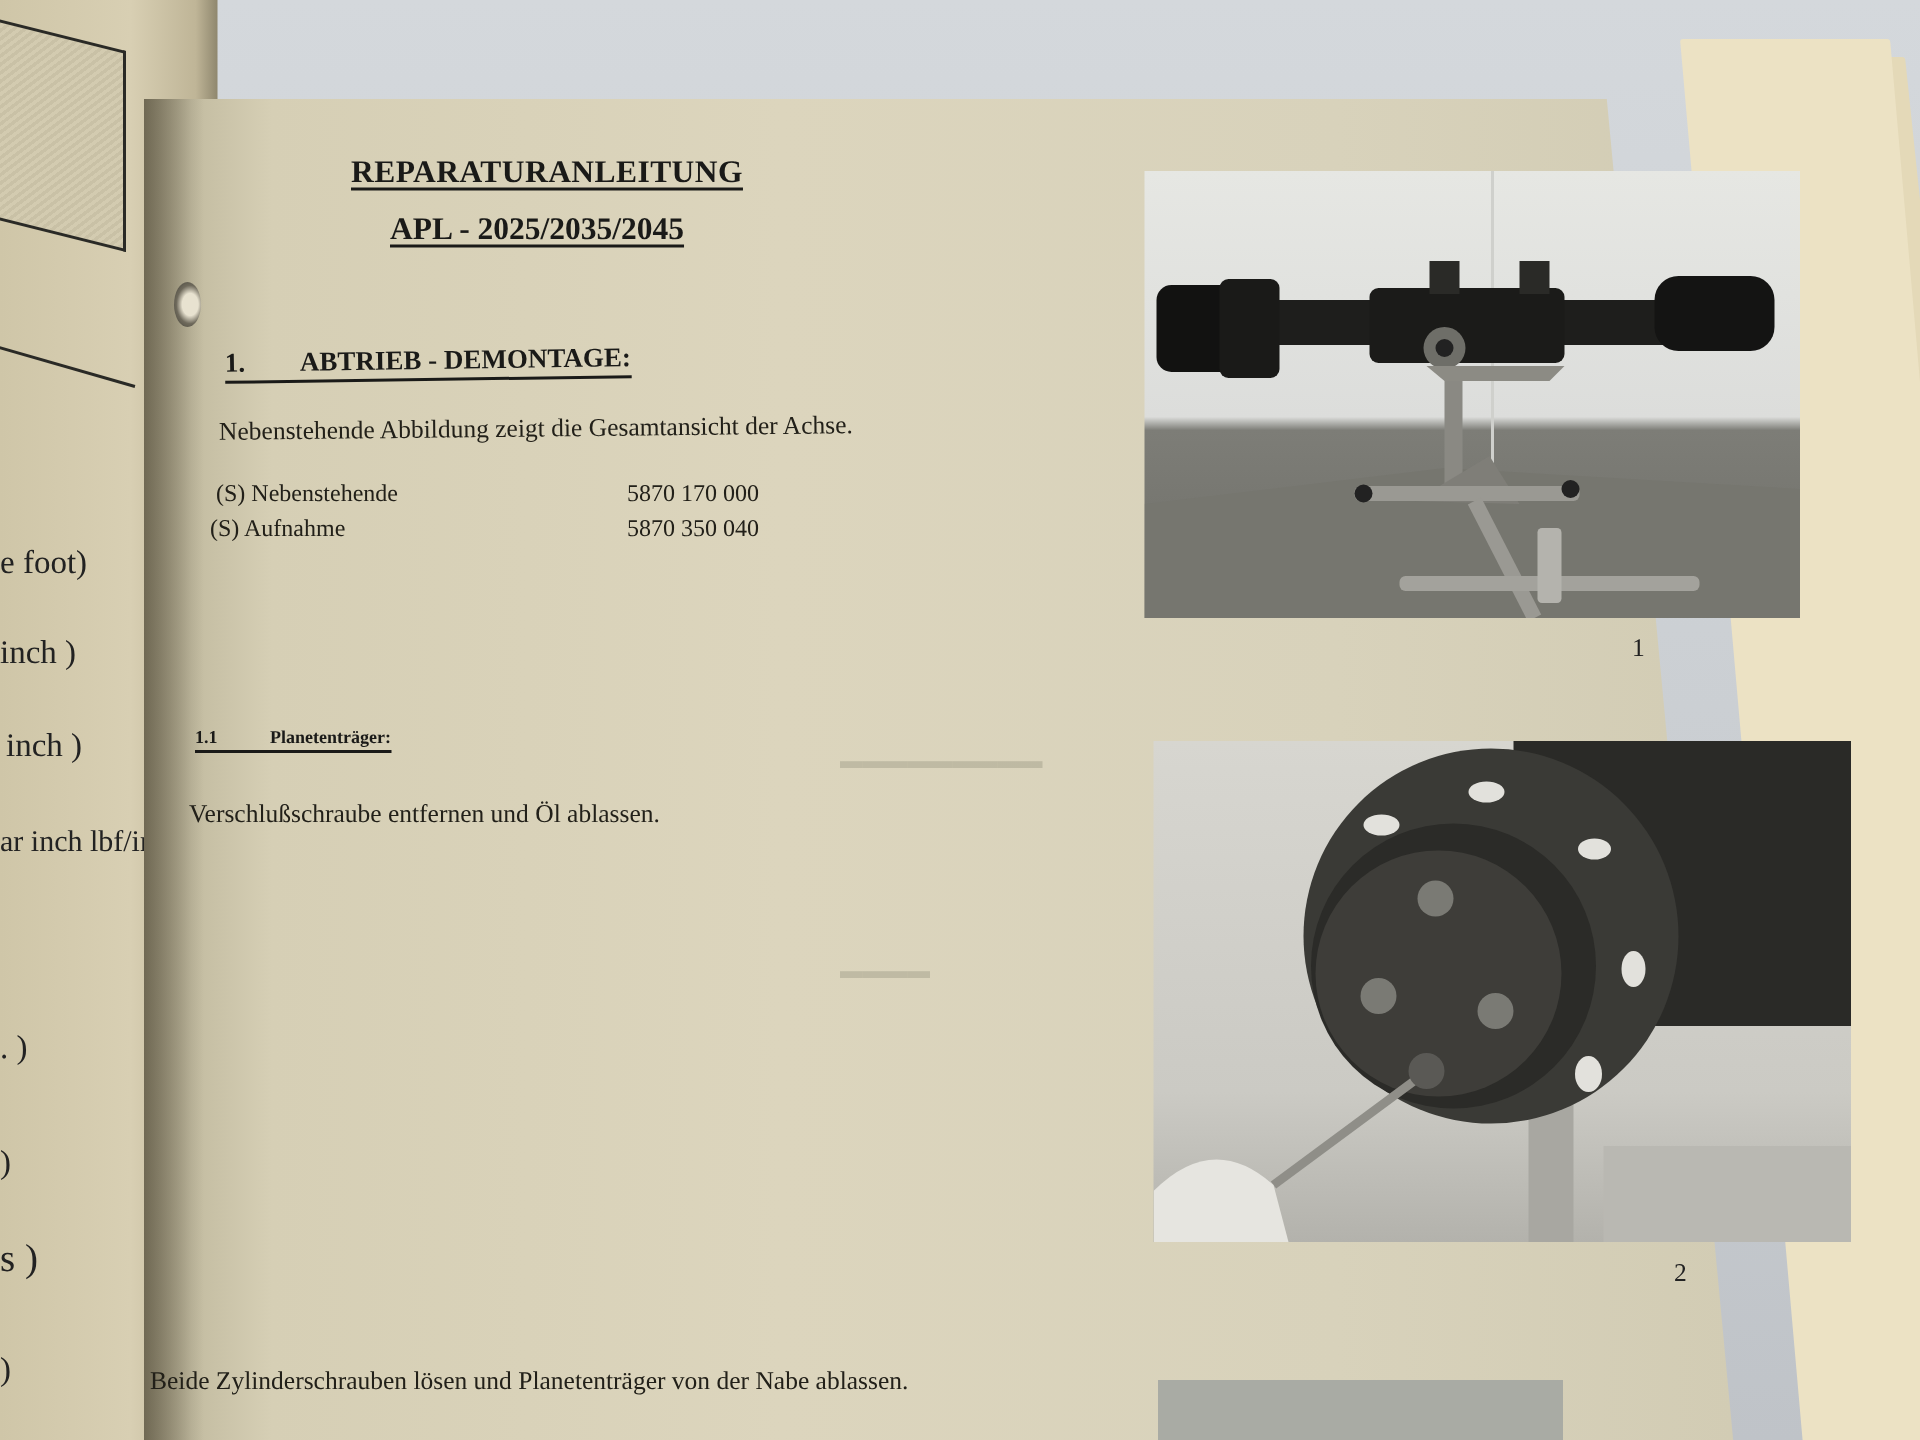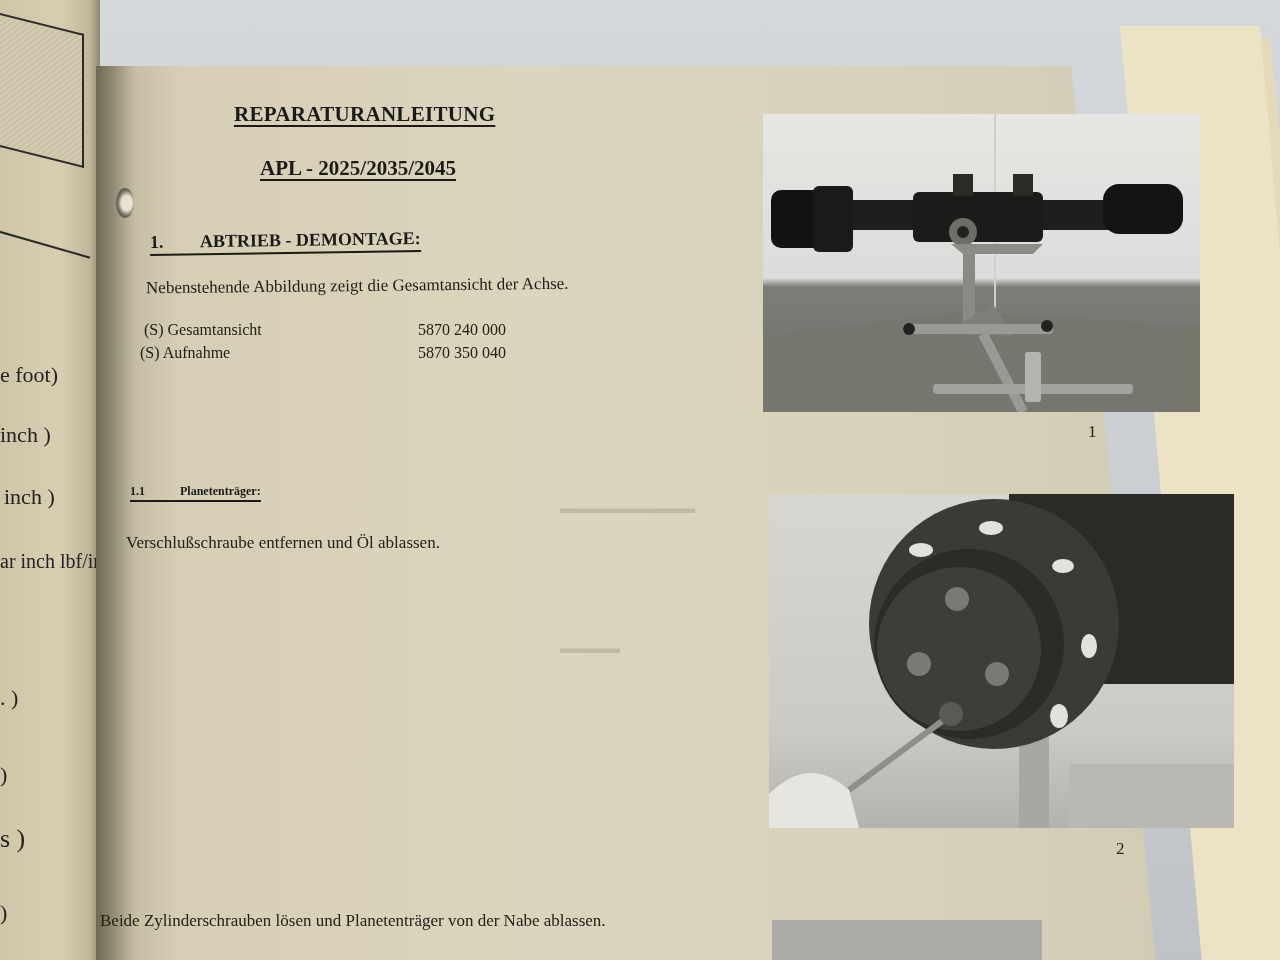--- a/index.html
+++ b/index.html
@@ -15,21 +15,21 @@
 
   
   .page-edge { position:absolute; border-radius:2px; }
   .edge-1 { left:1130px; top:38px; width:140px; height:930px; background:#e4d9b8;
     transform:skew(6deg); transform-origin:top left; }
   .edge-2 { left:1120px; top:26px; width:140px; height:940px; background:#ece2c4;
     transform:skew(5deg); transform-origin:top left; }
 
   
   .left-page { position:absolute; left:0; top:0; width:100px; height:960px;
-    background:linear-gradient(90deg,#cfc6a8 0%, #d8cfb3 60%, #bfb597 90%, #8f876e 100%); }
+    background:linear-gradient(90deg,#cfc6a8 0%, #d8cfb3 60%, #bfb597 90%, #8f876e 100%);padding-left:45px; }
   .left-box { position:absolute; left:-10px; top:34px; width:92px; height:130px;
     border:2px solid #2a2a26; border-left:none;
     background:repeating-linear-gradient(135deg,#d3cbb0 0 2px,#c9c1a6 2px 4px);
     transform:skewY(14deg); transform-origin:top right; }
   .left-line { position:absolute; left:-10px; top:228px; width:104px; height:2px;
     background:#2a2a26; transform:rotate(16deg); transform-origin:left center; }
   .left-frag { position:absolute; font-size:22px; color:#222; white-space:nowrap; }
 
   
   .main-page { position:absolute; left:96px; top:66px; width:1060px; height:900px;
@@ -37,21 +37,21 @@
     clip-path:polygon(0 0, 92% 0, 100% 100%, 0 100%);
   }
   .gutter-shadow { position:absolute; left:96px; top:66px; width:40px; height:900px;
     background:linear-gradient(90deg,rgba(60,55,40,.45),rgba(60,55,40,0)); }
   .binder-hole { position:absolute; left:116px; top:188px; width:18px; height:30px;
     border-radius:50%; background:radial-gradient(ellipse at 60% 50%,#e8e2d0 0 35%,#6f6a5c 60%,#3c3a32 100%); }
 
   .doc-title { position:absolute; font-weight:bold; text-decoration:underline;
     text-decoration-thickness:2px; text-underline-offset:4px; white-space:nowrap; }
   .t1 { left:234px; top:102px; font-size:21px; letter-spacing:.3px;font-family:Liberation Serif, serif; }
-  .t2 { left:260px; top:156px; font-size:21px; }
+  .t2 { left:260px; top:140px; font-size:21px; }
 
   .section-h { position:absolute; white-space:nowrap; font-weight:bold; }
   .section-h .num { display:inline-block; font-weight:bold; }
   .sh1 { left:150px; top:230px; font-size:18px; border-bottom:2px solid #1a1a18; padding-bottom:1px; transform:rotate(-0.8deg); }
   .sh1 .num { width:50px; }
   .sh2 { left:130px; top:484px; font-size:12px; border-bottom:2px solid #1a1a18; padding-bottom:1px; }
   .sh2 .num { width:50px; }
 
   .para { position:absolute; white-space:nowrap; font-size:17px; color:#222019; }
   .p1 { left:146px; top:276px; transform:rotate(-0.6deg); }
@@ -106,21 +106,21 @@
 
 <div class="doc-title t1">REPARATURANLEITUNG</div>
 <div class="doc-title t2">APL - 2025/2035/2045</div>
 
 <div class="section-h sh1">
   <span class="num">1.</span><span>ABTRIEB - DEMONTAGE:</span>
 </div>
 <div class="para p1">Nebenstehende Abbildung zeigt die Gesamtansicht der Achse.</div>
 
 <div class="tool-row r1">
-  <span class="tl">(S) Gesamtansicht</span><span>5870 240 000</span>
+  <span class="tl">(S) Nebenstehende</span><span>5870 170 000</span>
 </div>
 <div class="tool-row r2">
   <span class="tl" style="width:278px">(S) Aufnahme</span><span>5870 350 040</span>
 </div>
 
 <div class="section-h sh2">
   <span class="num">1.1</span><span>Planetenträger:</span>
 </div>
 <div class="para p2">Verschlußschraube entfernen und Öl ablassen.</div>
 <div class="para p3">Beide Zylinderschrauben lösen und Planetenträger von der Nabe ablassen.</div>

